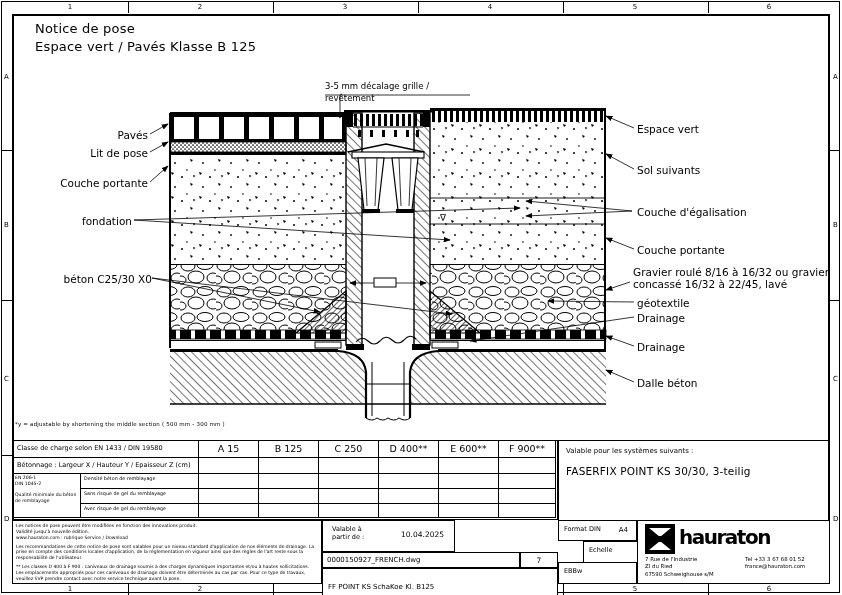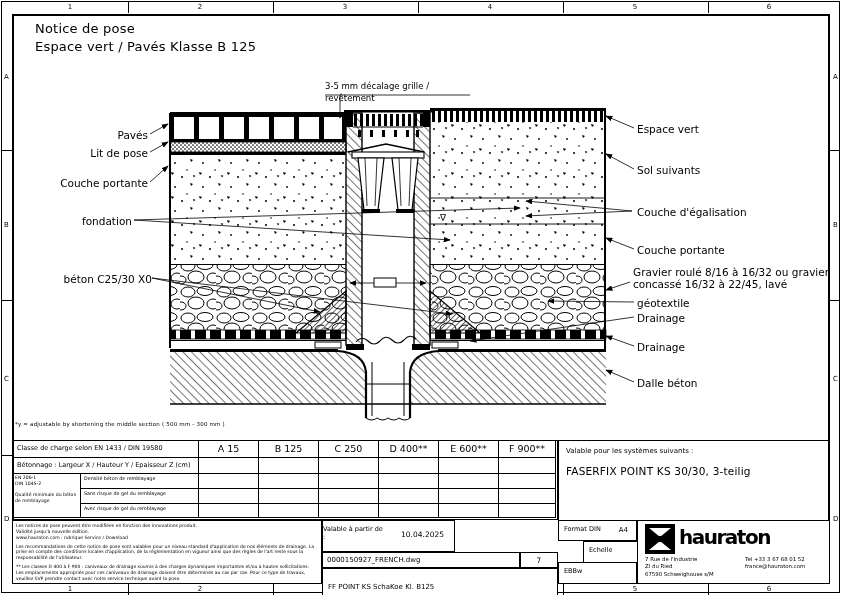--- a/index.html
+++ b/index.html
@@ -27,21 +27,21 @@
   .lt-class { font-size:9.5px; text-align:center; padding-top:2px; }
   .lt-group { grid-row:3/6; grid-column:1; font-size:4.6px; line-height:1.25; padding:1px 2px; }
   .lt-sub { font-size:4.8px; padding:2px 3px; }
   .infobox { position:absolute; left:558px; top:440px; width:272px; height:83px; border:1.6px solid #000; }
   .infobox .ib-title { position:absolute; left:7px; top:6px; font-size:7px; }
   .infobox .ib-sys { position:absolute; left:7px; top:24px; font-size:10.5px; letter-spacing:.2px; }
   
   .cell { position:absolute; border:1.2px solid #000; background:#fff; }
   .disc { font-size:4.5px; line-height:1.3; padding:2px 3px; overflow:hidden; }
   .disc p { margin-bottom:3px; }
-  .vlab { font-size:6.5px; padding:4px 0; }
+  .vlab { font-size:6.5px; padding:4px 9px; }
   .vdate { position:absolute; right:10px; top:9px; font-size:7.5px; }
   .note { font-size:6.5px; line-height:1.35; padding:3px 4px; }
   .fname { font-size:7px; padding:3px 4px; }
   .pgnum { font-size:7.5px; text-align:center; padding-top:3px; }
   .ffrow { font-size:7px; padding:14px 5px; }
   .tb-lab { font-size:6.5px; padding:4px 5px; }
   .tb-val { position:absolute; right:8px; top:5px; font-size:7px; }
   .logo-word { position:absolute; left:679px; top:522px; font-size:20px; font-weight:800; letter-spacing:-1.5px; line-height:30px; font-family:"DejaVu Sans","Liberation Sans",sans-serif; }
   .addr { position:absolute; left:645px; top:556px; font-size:5.4px; line-height:1.35; }
   .contact { position:absolute; left:745px; top:556px; font-size:5.4px; line-height:1.35; }

